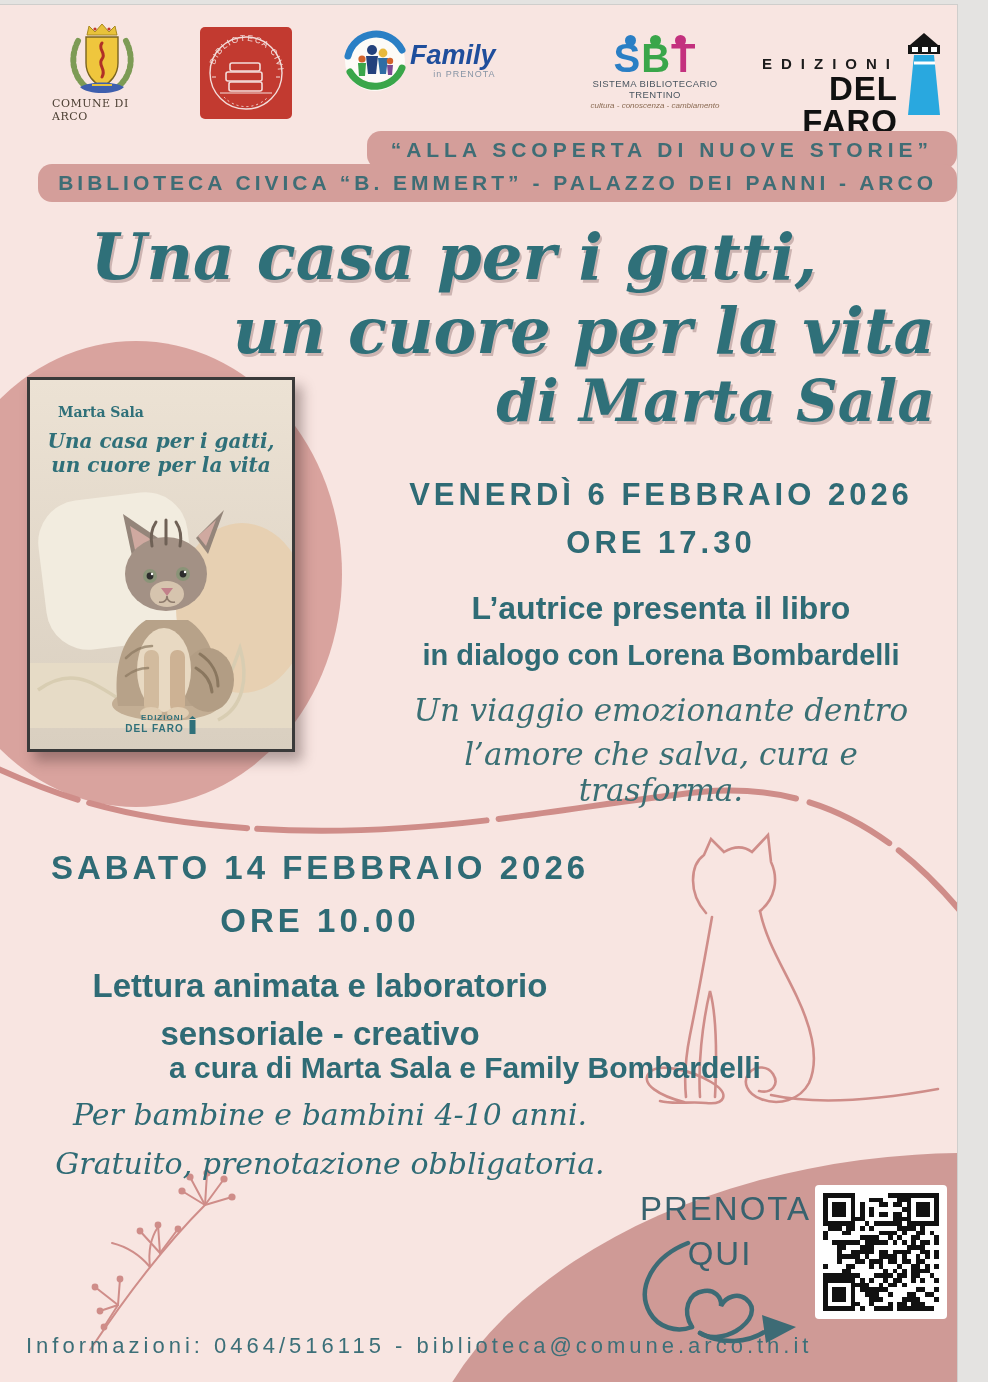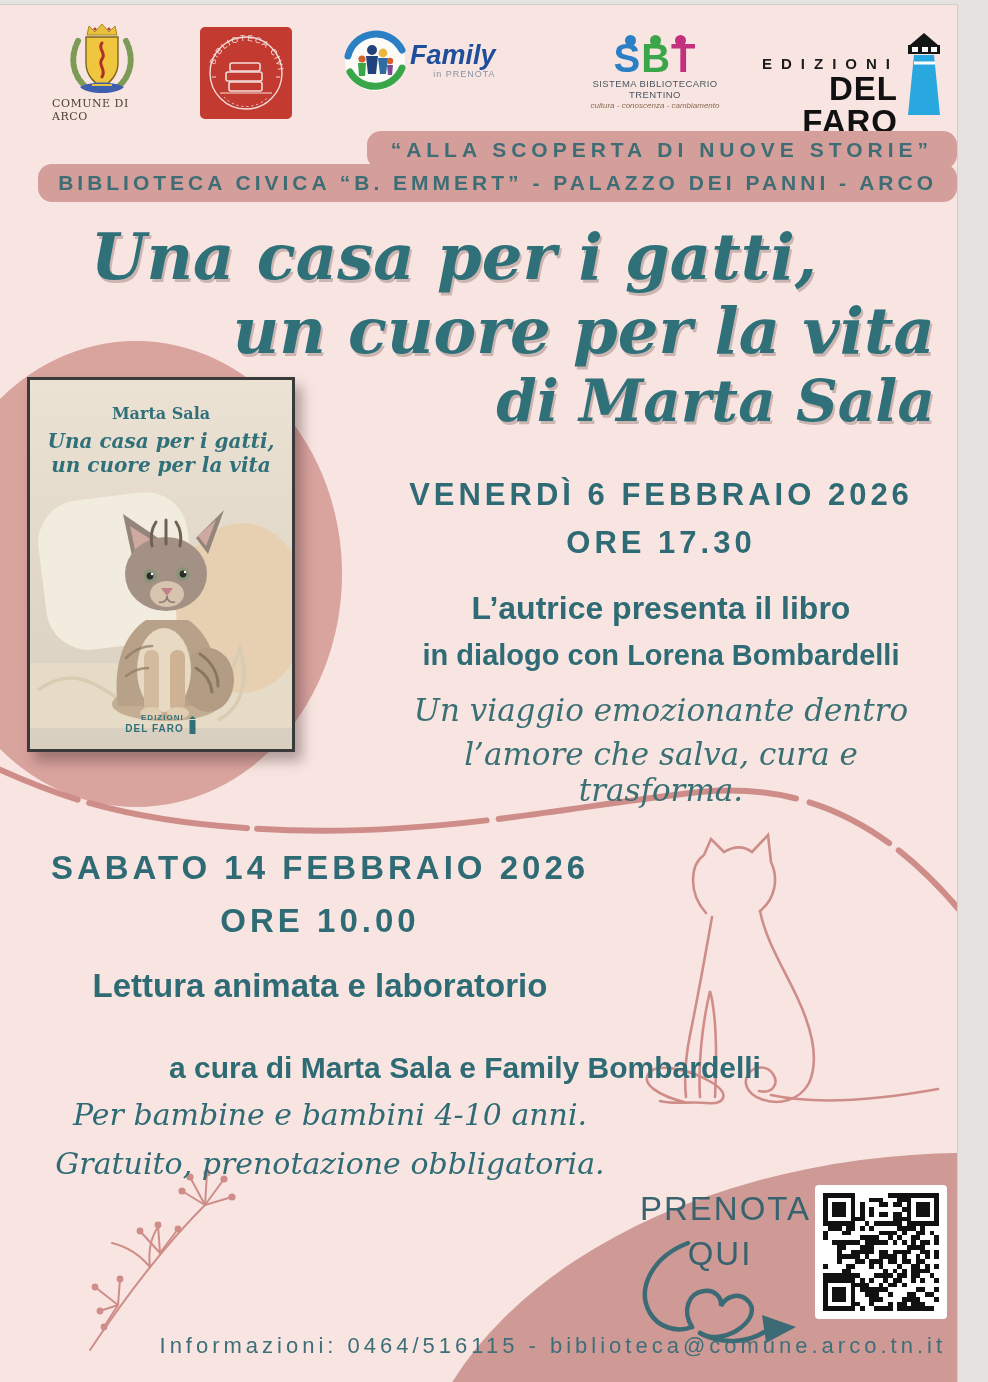--- a/index.html
+++ b/index.html
@@ -33,22 +33,22 @@
   .banner-pill.second { margin-top:-5px; font-size:21px; letter-spacing:4px; padding:7px 20px; }
 
   
   .main-title { font-family:"DejaVu Serif", serif; font-style:italic; font-weight:bold;
                 color:#2f7079; text-shadow:2px 3px 0 rgba(150,120,120,.45); white-space:nowrap; }
 
   
   #blob-left { left:-70px; top:336px; width:412px; height:466px; border-radius:50%; background:#d9a39e; }
   #book-cover { left:27px; top:372px; width:268px; height:375px; background:linear-gradient(#ece2d4,#d9cfc0);
                 border:3px solid #3a3a3a; box-shadow:7px 9px 12px rgba(60,40,40,.38); }
-  #cover-author { left:0; right:0; top:24px; text-align:center; font-family:"DejaVu Serif", serif;
-                  font-weight:bold; font-size:16px; color:#2f7079; }
+  #cover-author { left:0; right:0; top:24px; font-family:"DejaVu Serif", serif;
+                  font-weight:bold; font-size:14px; color:#2f7079;padding-left:28px; }
   .cover-title { left:0; right:0; text-align:center; font-family:"DejaVu Serif", serif; font-style:italic;
                  font-weight:bold; font-size:20px; color:#2f7079; line-height:1.1; }
   #cover-publisher { left:0; right:0; bottom:14px; display:flex; align-items:center; justify-content:center; gap:4px;
                      color:#2f7079; font-size:8px; font-weight:bold; letter-spacing:1px; text-align:right; line-height:1.1; }
 
   
   .ev-date { font-weight:bold; letter-spacing:4px; line-height:1.3; }
   .ev-bold { font-weight:bold; }
   .ev-quote { font-family:"DejaVu Serif", serif; font-style:italic; }
   #event1 { left:378px; top:470px; width:566px; text-align:center; }
@@ -59,21 +59,21 @@
   
   #blob-bottom { left:410px; top:1148px; width:1120px; height:740px; border-radius:50%; background:#cf9a96; }
   #booking { left:640px; top:1182px; width:160px; text-align:center; color:#38626e;
              font-size:33px; letter-spacing:2px; line-height:1.35; }
   #qr-box { left:815px; top:1180px; width:132px; height:134px; background:#fff; border-radius:4px; padding:8px; }
   #qr-grid { width:100%; height:100%; display:grid; grid-template-columns:repeat(25,1fr); grid-template-rows:repeat(25,1fr); }
   #qr-grid .d { background:#111; }
 
   
   #footer-info { left:26px; top:1328px; width:920px; color:#3c6f78; font-size:22px;
-                 letter-spacing:4px; white-space:nowrap;text-align:right; }
+                 letter-spacing:4px; white-space:nowrap; }
 
   svg { display:block; }
   .decor { pointer-events:none; }
 </style>
 </head>
 <body>
 
 <div id="stage">
 <div id="poster">
 
@@ -284,20 +284,21 @@
     <div class="ev-bold" style="font-size:32px;margin-top:26px">L’autrice presenta il libro</div>
     <div class="ev-bold" style="font-size:29px;margin-top:12px">in dialogo con Lorena Bombardelli</div>
     <div class="ev-quote" style="font-size:31px;margin-top:20px;color:#3a6f74">Un viaggio emozionante dentro</div>
     <div class="ev-quote" style="font-size:31px;margin-top:8px;color:#3a6f74">l’amore che salva, cura e trasforma.</div>
   </div>
 
   <div id="event2" class="abs teal" style="z-index:4">
     <div class="ev-date" style="font-size:33px">SABATO 14 FEBBRAIO 2026</div>
     <div class="ev-date" style="font-size:33px;margin-top:10px">ORE 10.00</div>
     <div class="ev-bold" style="font-size:33px;margin-top:24px">Lettura animata e laboratorio</div>
+    <div class="ev-bold" style="font-size:33px;margin-top:10px">sensoriale - creativo</div>
   </div>
   <div id="event2-curator" class="abs teal ev-bold" style="font-size:30px;z-index:4">a cura di Marta Sala e Family Bombardelli</div>
   <div id="event2-audience" class="abs" style="z-index:4">
     <div class="ev-quote teal" style="font-size:30px">Per bambine e bambini 4-10 anni.</div>
     <div class="ev-quote teal" style="font-size:30px;margin-top:14px">Gratuito, prenotazione obbligatoria.</div>
   </div>
 
   <div id="booking" class="abs" style="z-index:4">
     <div>PRENOTA</div>
     <div>QUI</div>

